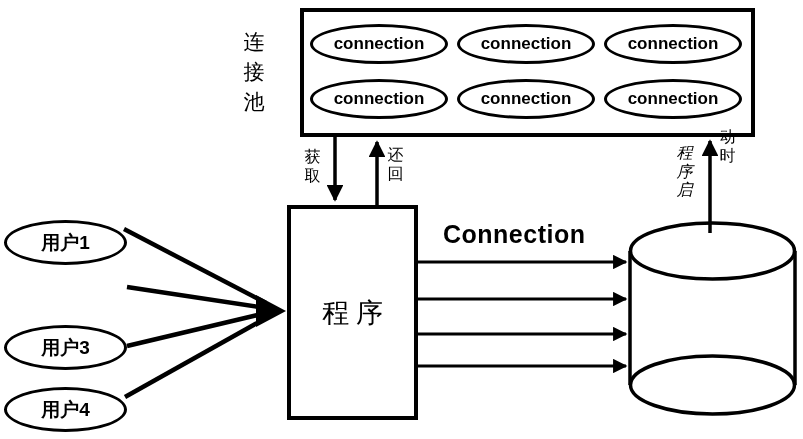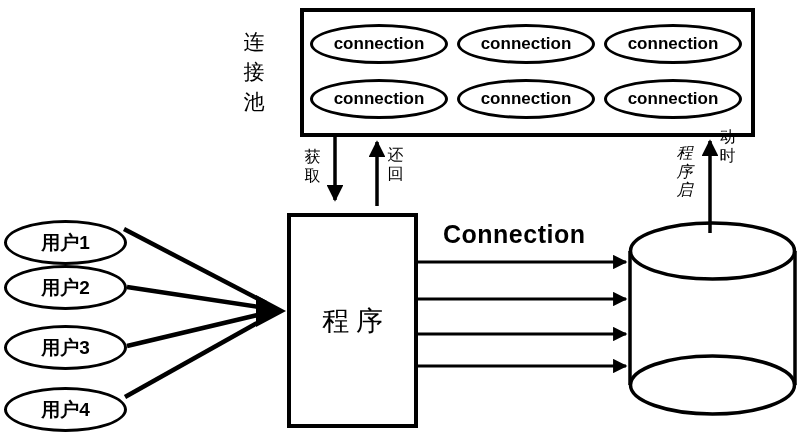--- a/index.html
+++ b/index.html
@@ -57,21 +57,20 @@
     left: 287px; top: 205px;
     width: 131px; height: 215px;
     border: 4px solid #000;
     background: #fff;
     display: flex;
     align-items: center;
     justify-content: center;
     font-size: 27px;
     color: #000;
     font-family: "Liberation Serif", serif;
-    margin-top: 8px;
   }
   .vlabel {
     position: absolute;
     width: 24px;
     color: #000;
     word-break: break-all;
     text-align: center;
     font-family: "Liberation Serif", serif;
   }
   .pool-label {
@@ -142,21 +141,20 @@
   <div class="pool-box"></div>
   <div class="conn-ellipse" style="left:310px; top:24px;">connection</div>
   <div class="conn-ellipse" style="left:457px; top:24px;">connection</div>
   <div class="conn-ellipse" style="left:604px; top:24px;">connection</div>
   <div class="conn-ellipse" style="left:310px; top:79px;">connection</div>
   <div class="conn-ellipse" style="left:457px; top:79px;">connection</div>
   <div class="conn-ellipse" style="left:604px; top:79px;">connection</div>
   <div class="vlabel pool-label">连接池</div>
 
   <div class="user-ellipse" style="top:220px;">用户1</div>
-  <div class="user-ellipse" style="top:265px;">用户2</div>
   <div class="user-ellipse" style="top:325px;">用户3</div>
   <div class="user-ellipse" style="top:387px;">用户4</div>
 
   <div class="program-box">
     <span>程 序</span>
   </div>
 
   <div class="vlabel small-vlabel acquire-label">获取</div>
   <div class="vlabel small-vlabel return-label">还回</div>
   <div class="vlabel small-vlabel startup-left">程序启</div>

